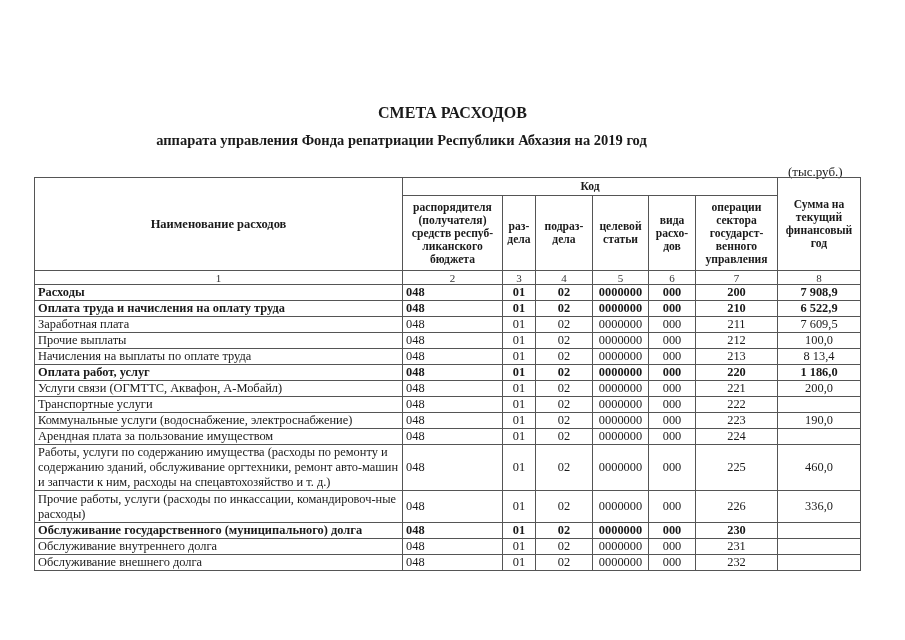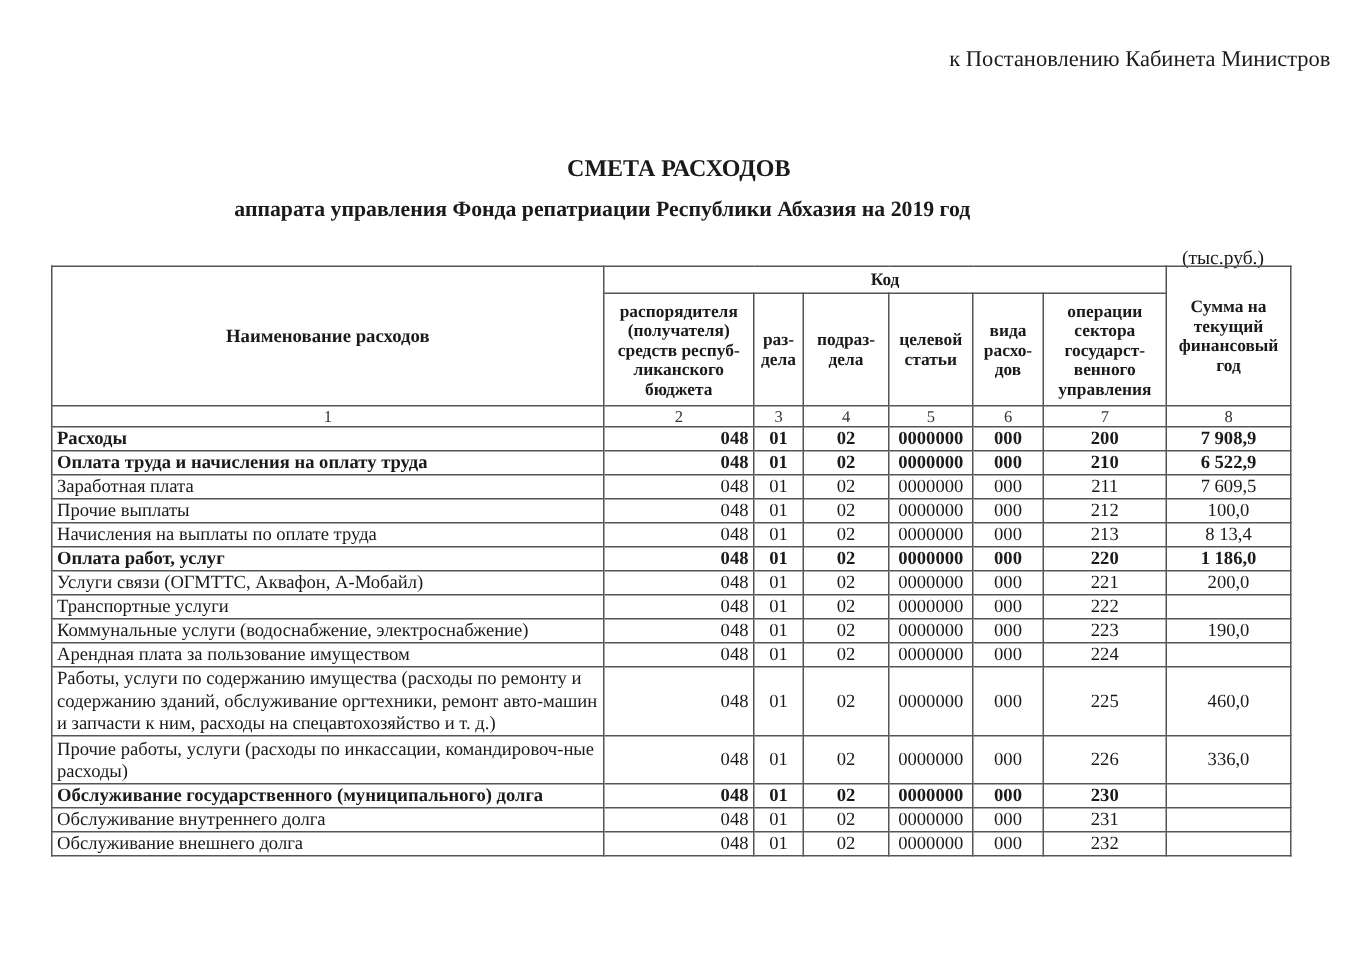--- a/index.html
+++ b/index.html
@@ -31,31 +31,30 @@
   table.budget td, table.budget th {
     border: 1px solid #555; padding: 0 3px; vertical-align: middle;
     line-height: 15px;
   }
   table.budget th { font-weight: bold; text-align: center; font-size: 11.6px; line-height: 13px; }
   th.kod { height: 17px; font-size: 12.5px; }
   tr.hdr2 th { height: 74px; }
   tr.nums td { text-align: center; height: 13px; line-height: 12px; font-size: 11px; color: #333; }
   td.name { text-align: left; }
   td.c { text-align: center; }
-  td.c2 { text-align: right; padding-right: 10px; }
+  td.c2 { text-align: left; padding-right: 10px; }
   tr.b td { font-weight: bold; }
   tr.r td { height: 15px; }
   tr.tall3 td { height: 45px; }
   tr.tall2 td { height: 31px; }
 </style>
 </head>
 <body>
 
 <div class="appendix">
-  <div>к Постановлению Кабинета Министров</div>
 </div>
 
 <div class="doc-title">СМЕТА РАСХОДОВ</div>
 <div class="doc-subtitle">аппарата управления Фонда репатриации Республики Абхазия на 2019 год</div>
 <div class="units">(тыс.руб.)</div>
 
 <table class="budget">
   <colgroup>
     <col style="width:368px">
     <col style="width:100px">

